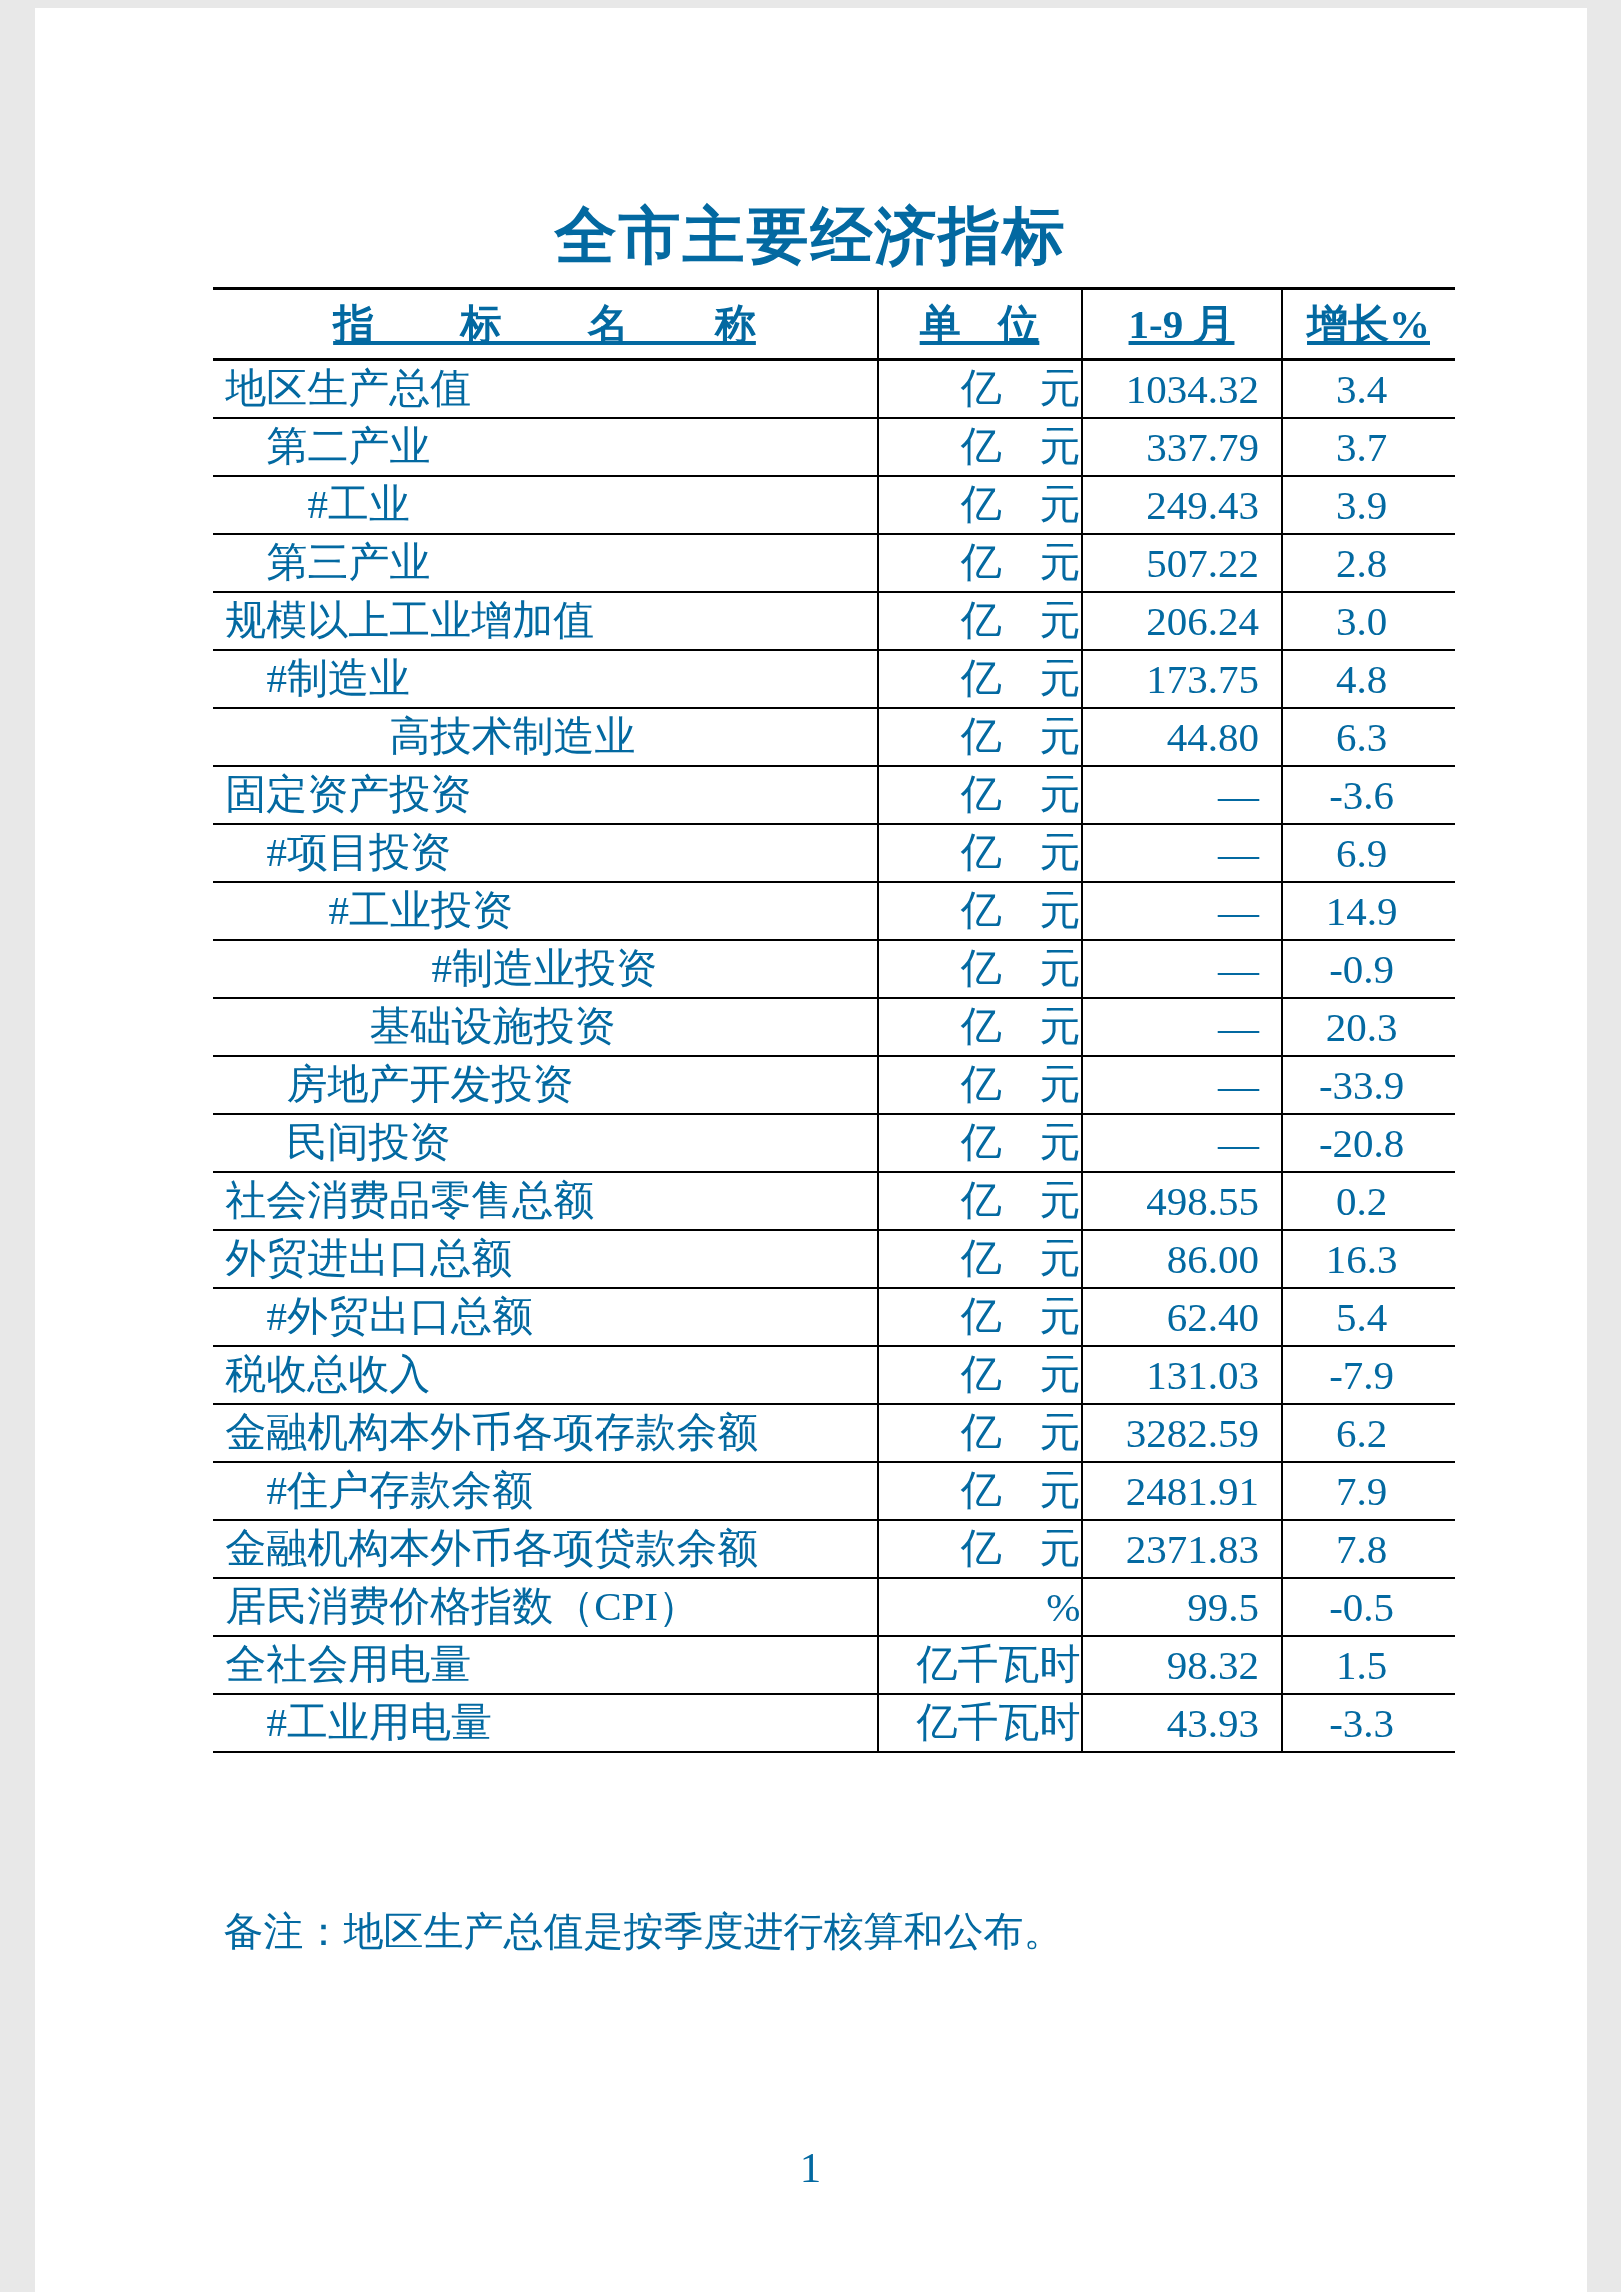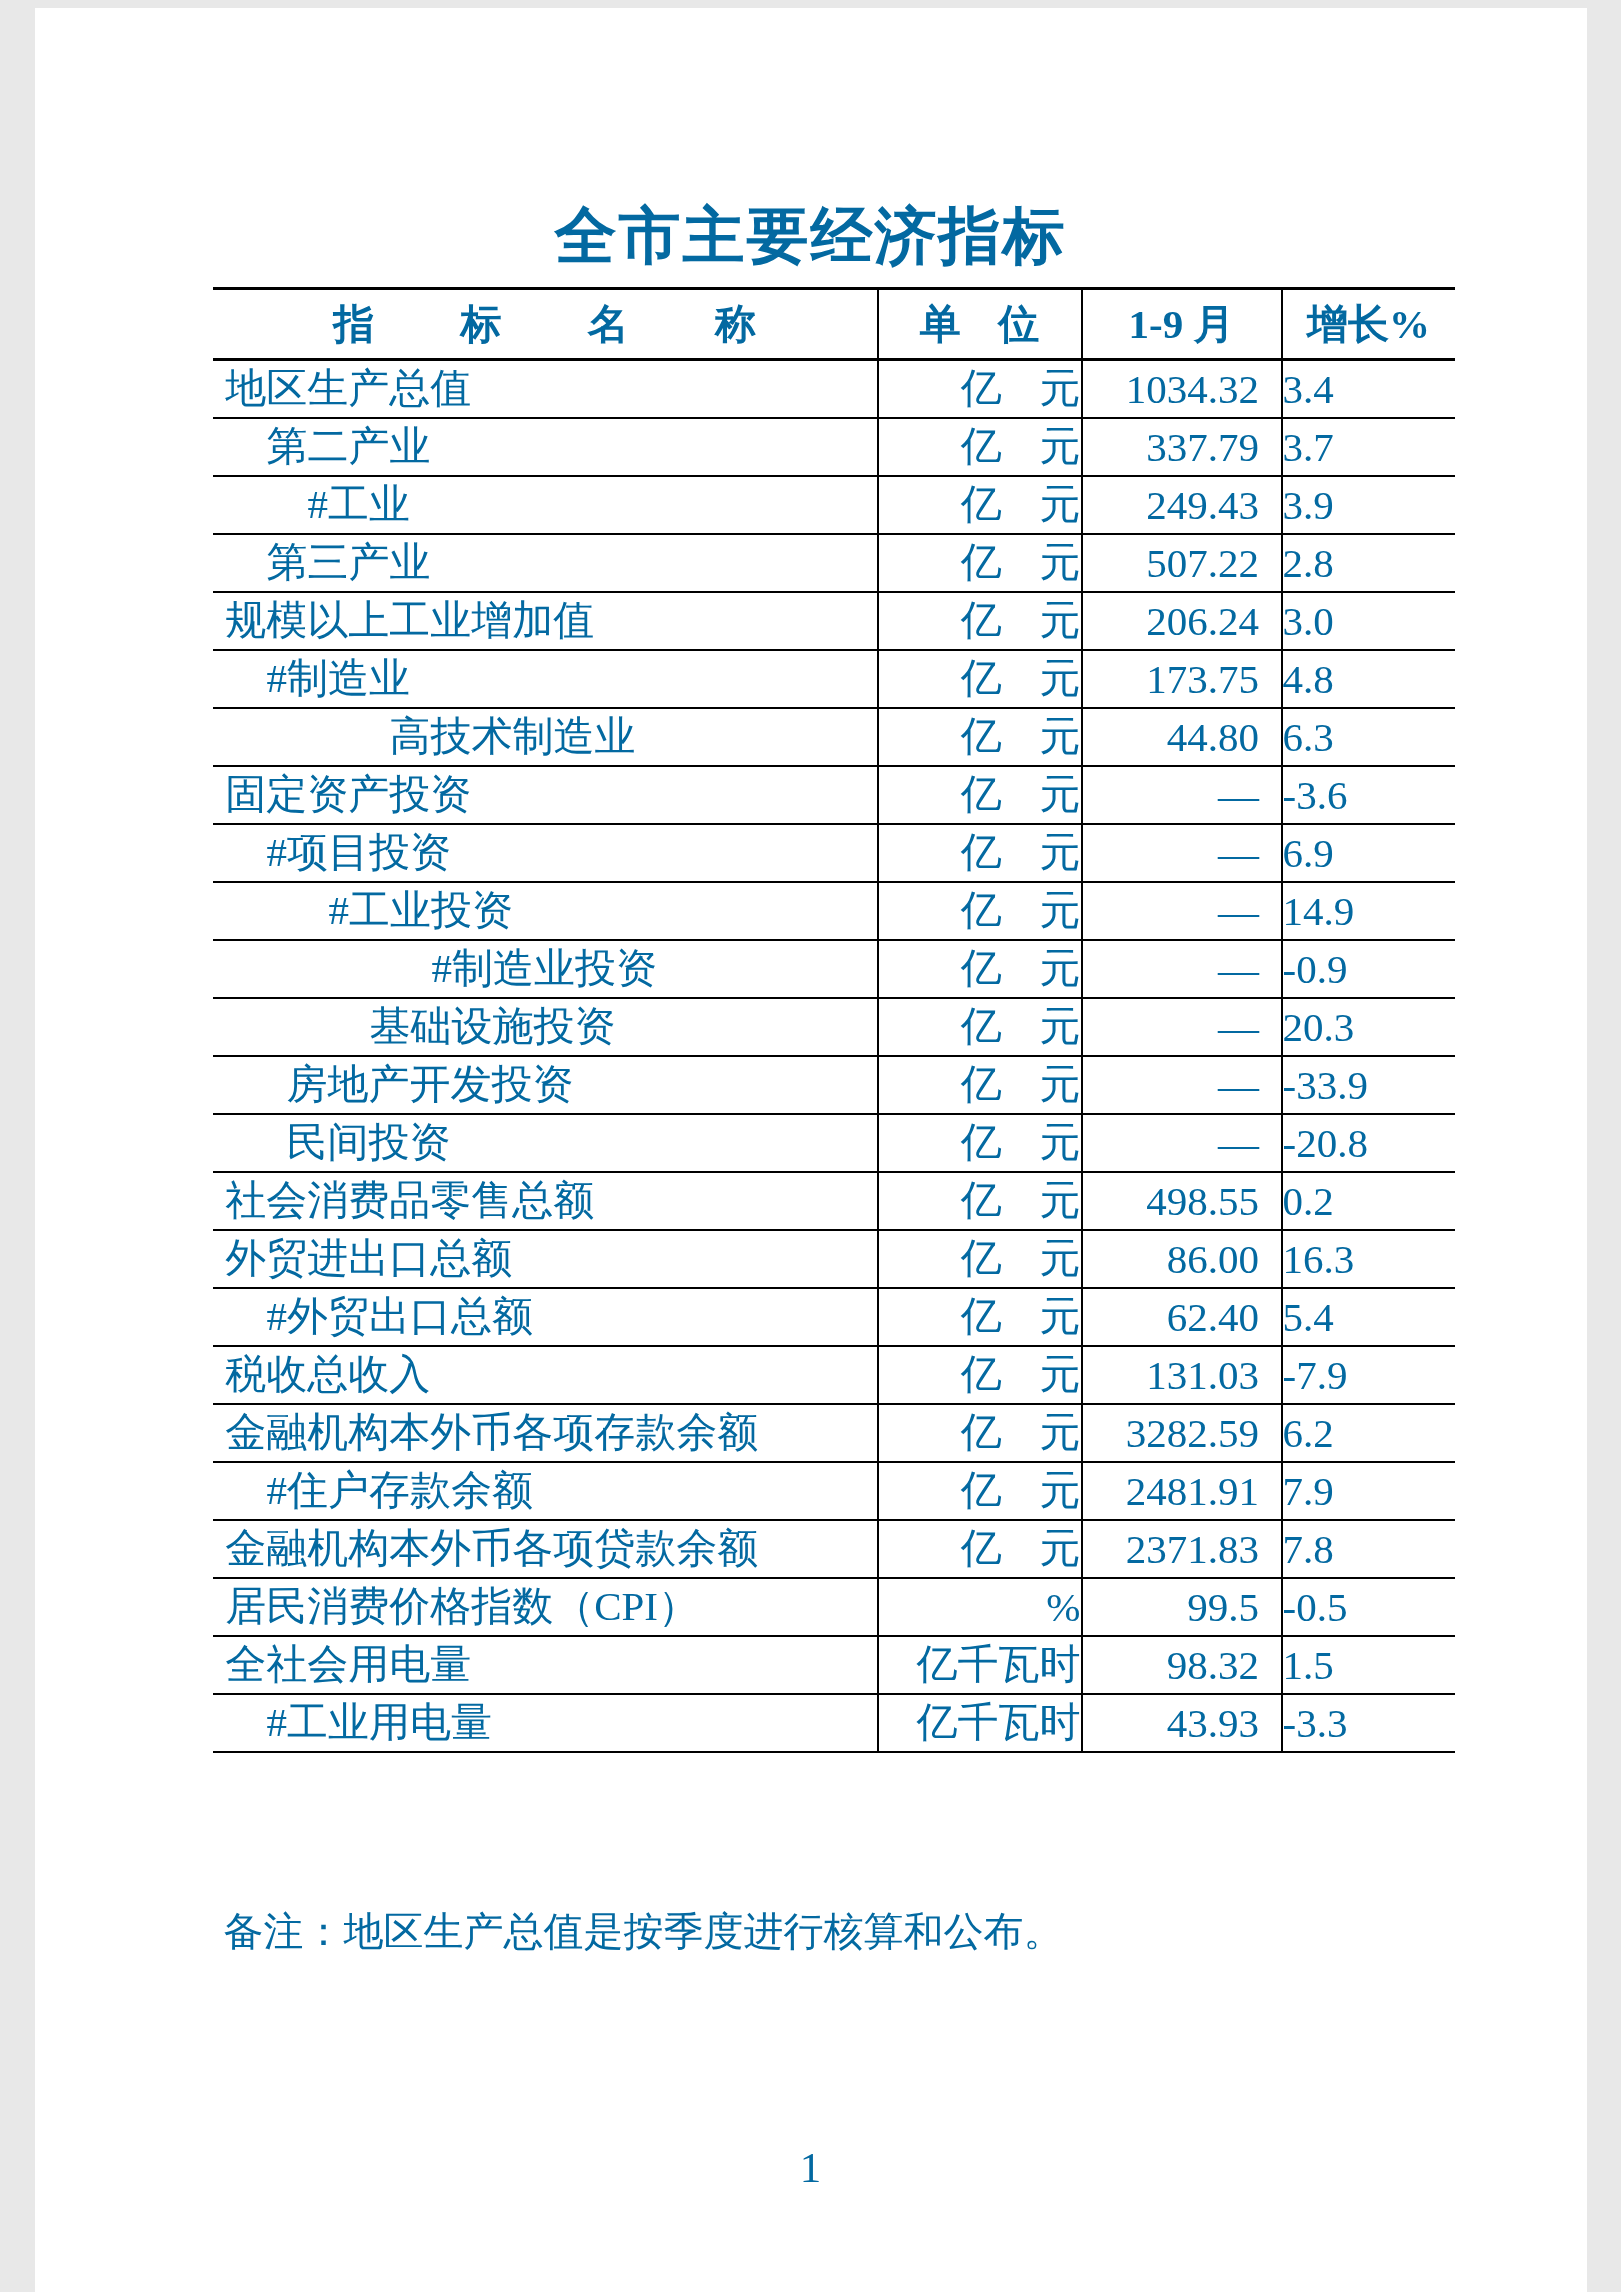--- a/index.html
+++ b/index.html
@@ -49,27 +49,27 @@
     height: 71px;
     border-bottom: 3.9px solid #000;
   }
   .econ-table tbody tr {
     height: 58px;
     border-bottom: 2.9px solid #000;
   }
   .econ-table .c2, .econ-table .c3, .econ-table .c4 {
     border-left: 2px solid #000;
   }
-  .econ-table th { font-weight: 700; text-align: center; }
+  .econ-table th { font-weight: 700; text-align: center; text-decoration: underline; }
   .econ-table th.c1 { white-space: pre; word-spacing: 76px; }
   .econ-table th.c2 { white-space: pre; word-spacing: 27.4px; }
   .econ-table td.c1 { text-align: left; white-space: nowrap; }
   .econ-table td.c2 { text-align: right; white-space: pre; word-spacing: 27.4px; }
   .econ-table td.c3 { text-align: right; padding-right: 21.6px; }
-  .econ-table td.c4 { text-align: left; padding-right: 13.7px; }
+  .econ-table td.c4 { text-align: center; padding-right: 13.7px; }
   .footnote {
     position: absolute;
     left: 189px;
     top: 1896px;
     font-size: 40px;
     white-space: nowrap;
   }
   .page-number {
     position: absolute;
     left: 0;

